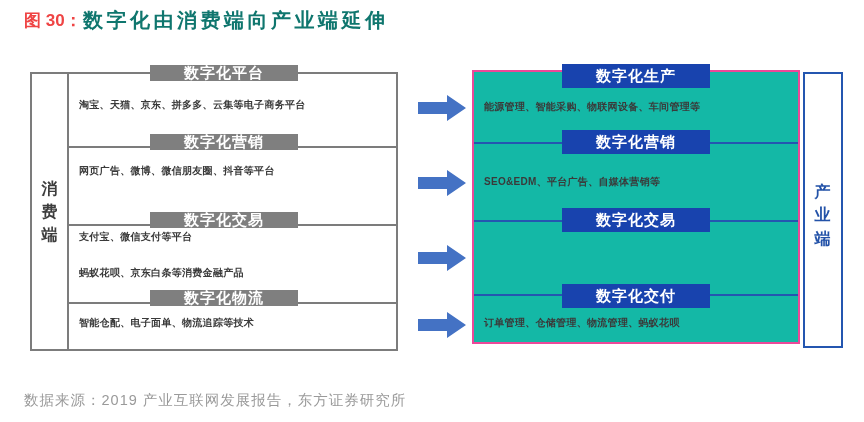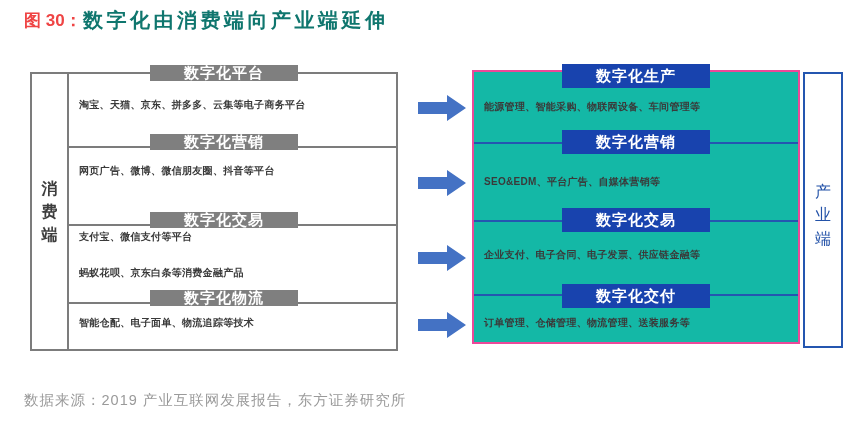--- a/index.html
+++ b/index.html
@@ -65,22 +65,22 @@
     letter-spacing: 1px; z-index: 3;
   }
   .right-panel .body-line { left: 10px; }
 
   .side-box-right {
     left: 803px; top: 72px; width: 40px; height: 276px;
     border: 2px solid #2456b0; background: #ffffff;
     display: flex; align-items: center; justify-content: center;
   }
   .side-label-blue {
-    width: 17px; font-size: 16px; font-weight: normal; color: #2352a8;
-    line-height: 1.45; word-break: break-all; text-align: center; margin-top: 10px;
+    width: 17px; font-size: 16px; font-weight: bold; color: #2352a8;
+    line-height: 1.45; word-break: break-all;  margin-top: 10px;
   }
 
   
   .flow-arrow { position: absolute; left: 418px; width: 48px; height: 26px; }
   .flow-arrow svg { display: block; width: 100%; height: 100%; }
 
   
   .footer-source {
     top: 391px; left: 24px;
     font-size: 14.5px; color: #9a9a9a; letter-spacing: 1px; white-space: nowrap;
@@ -140,21 +140,20 @@
   <div class="divider-blue" style="top:148px"></div>
   <div class="divider-blue" style="top:222px"></div>
 
   <div class="hdr-blue" style="top:-8px">数字化生产</div>
   <div class="hdr-blue" style="top:58px">数字化营销</div>
   <div class="hdr-blue" style="top:136px">数字化交易</div>
   <div class="hdr-blue" style="top:212px">数字化交付</div>
 
   <div class="body-line" style="top:28px">能源管理、智能采购、物联网设备、车间管理等</div>
   <div class="body-line" style="top:103px">SEO&amp;EDM、平台广告、自媒体营销等</div>
-  <div class="body-line" style="top:176px">企业支付、电子合同、电子发票、供应链金融等</div>
-  <div class="body-line" style="top:244px">订单管理、仓储管理、物流管理、送装服务等</div>
+  <div class="body-line" style="top:244px">订单管理、仓储管理、物流管理、蚂蚁花呗</div>
 </div>
 
 <div class="abs side-box-right">
   <div class="side-label-blue">产业端</div>
 </div>
 
 <div class="abs footer-source">数据来源：2019 产业互联网发展报告，东方证券研究所</div>
 
 </body></html>

